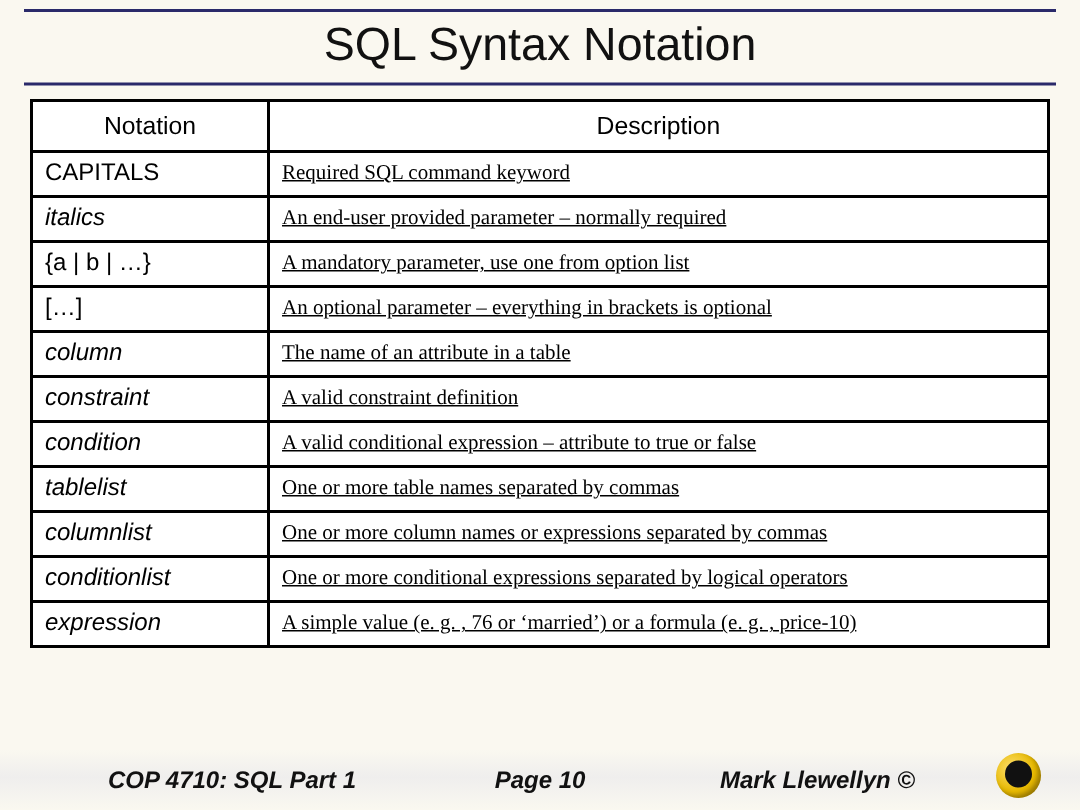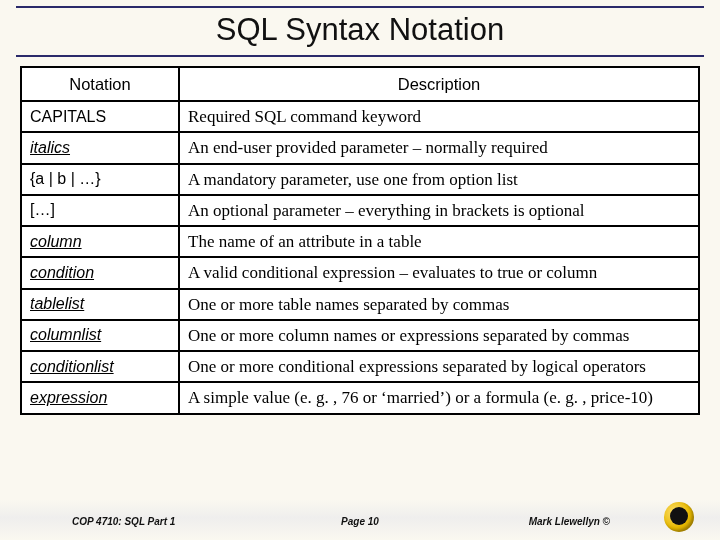--- a/index.html
+++ b/index.html
@@ -68,36 +68,36 @@
   }
   th.col-notation {
     width: 140px;
   }
   td.col-notation {
     font-family: Arial, Helvetica, sans-serif;
     font-size: 16px;
   }
   td.col-desc {
     font-family: "Times New Roman", Times, serif;
-    font-size: 17px;
+    font-size: 14px;
+    text-decoration: underline;
   }
   .italic {
     font-style: italic;
-    text-decoration: underline;
   }
   .footer {
     position: absolute;
     left: 0;
     right: 0;
     bottom: 4px;
     height: 30px;
     display: flex;
     align-items: center;
     font-family: Arial, Helvetica, sans-serif;
-    font-size: 10px;
+    font-size: 16px;
     font-style: italic;
     font-weight: bold;
     color: #111;
     padding-left: 10px;
   }
   .footer .left {
     position: absolute;
     left: 72px;
   }
   .footer .center {
@@ -170,22 +170,26 @@
           </tr>
           <tr>
             <td class="col-notation">[…]</td>
             <td class="col-desc">An optional parameter – everything in brackets is optional</td>
           </tr>
           <tr>
             <td class="col-notation italic">column</td>
             <td class="col-desc">The name of an attribute in a table</td>
           </tr>
           <tr>
+            <td class="col-notation italic">constraint</td>
+            <td class="col-desc">A valid constraint definition</td>
+          </tr>
+          <tr>
             <td class="col-notation italic">condition</td>
-            <td class="col-desc">A valid conditional expression – evaluates to true or column</td>
+            <td class="col-desc">A valid conditional expression – attribute to true or false</td>
           </tr>
           <tr>
             <td class="col-notation italic">tablelist</td>
             <td class="col-desc">One or more table names separated by commas</td>
           </tr>
           <tr>
             <td class="col-notation italic">columnlist</td>
             <td class="col-desc">One or more column names or expressions separated by commas</td>
           </tr>
           <tr>

